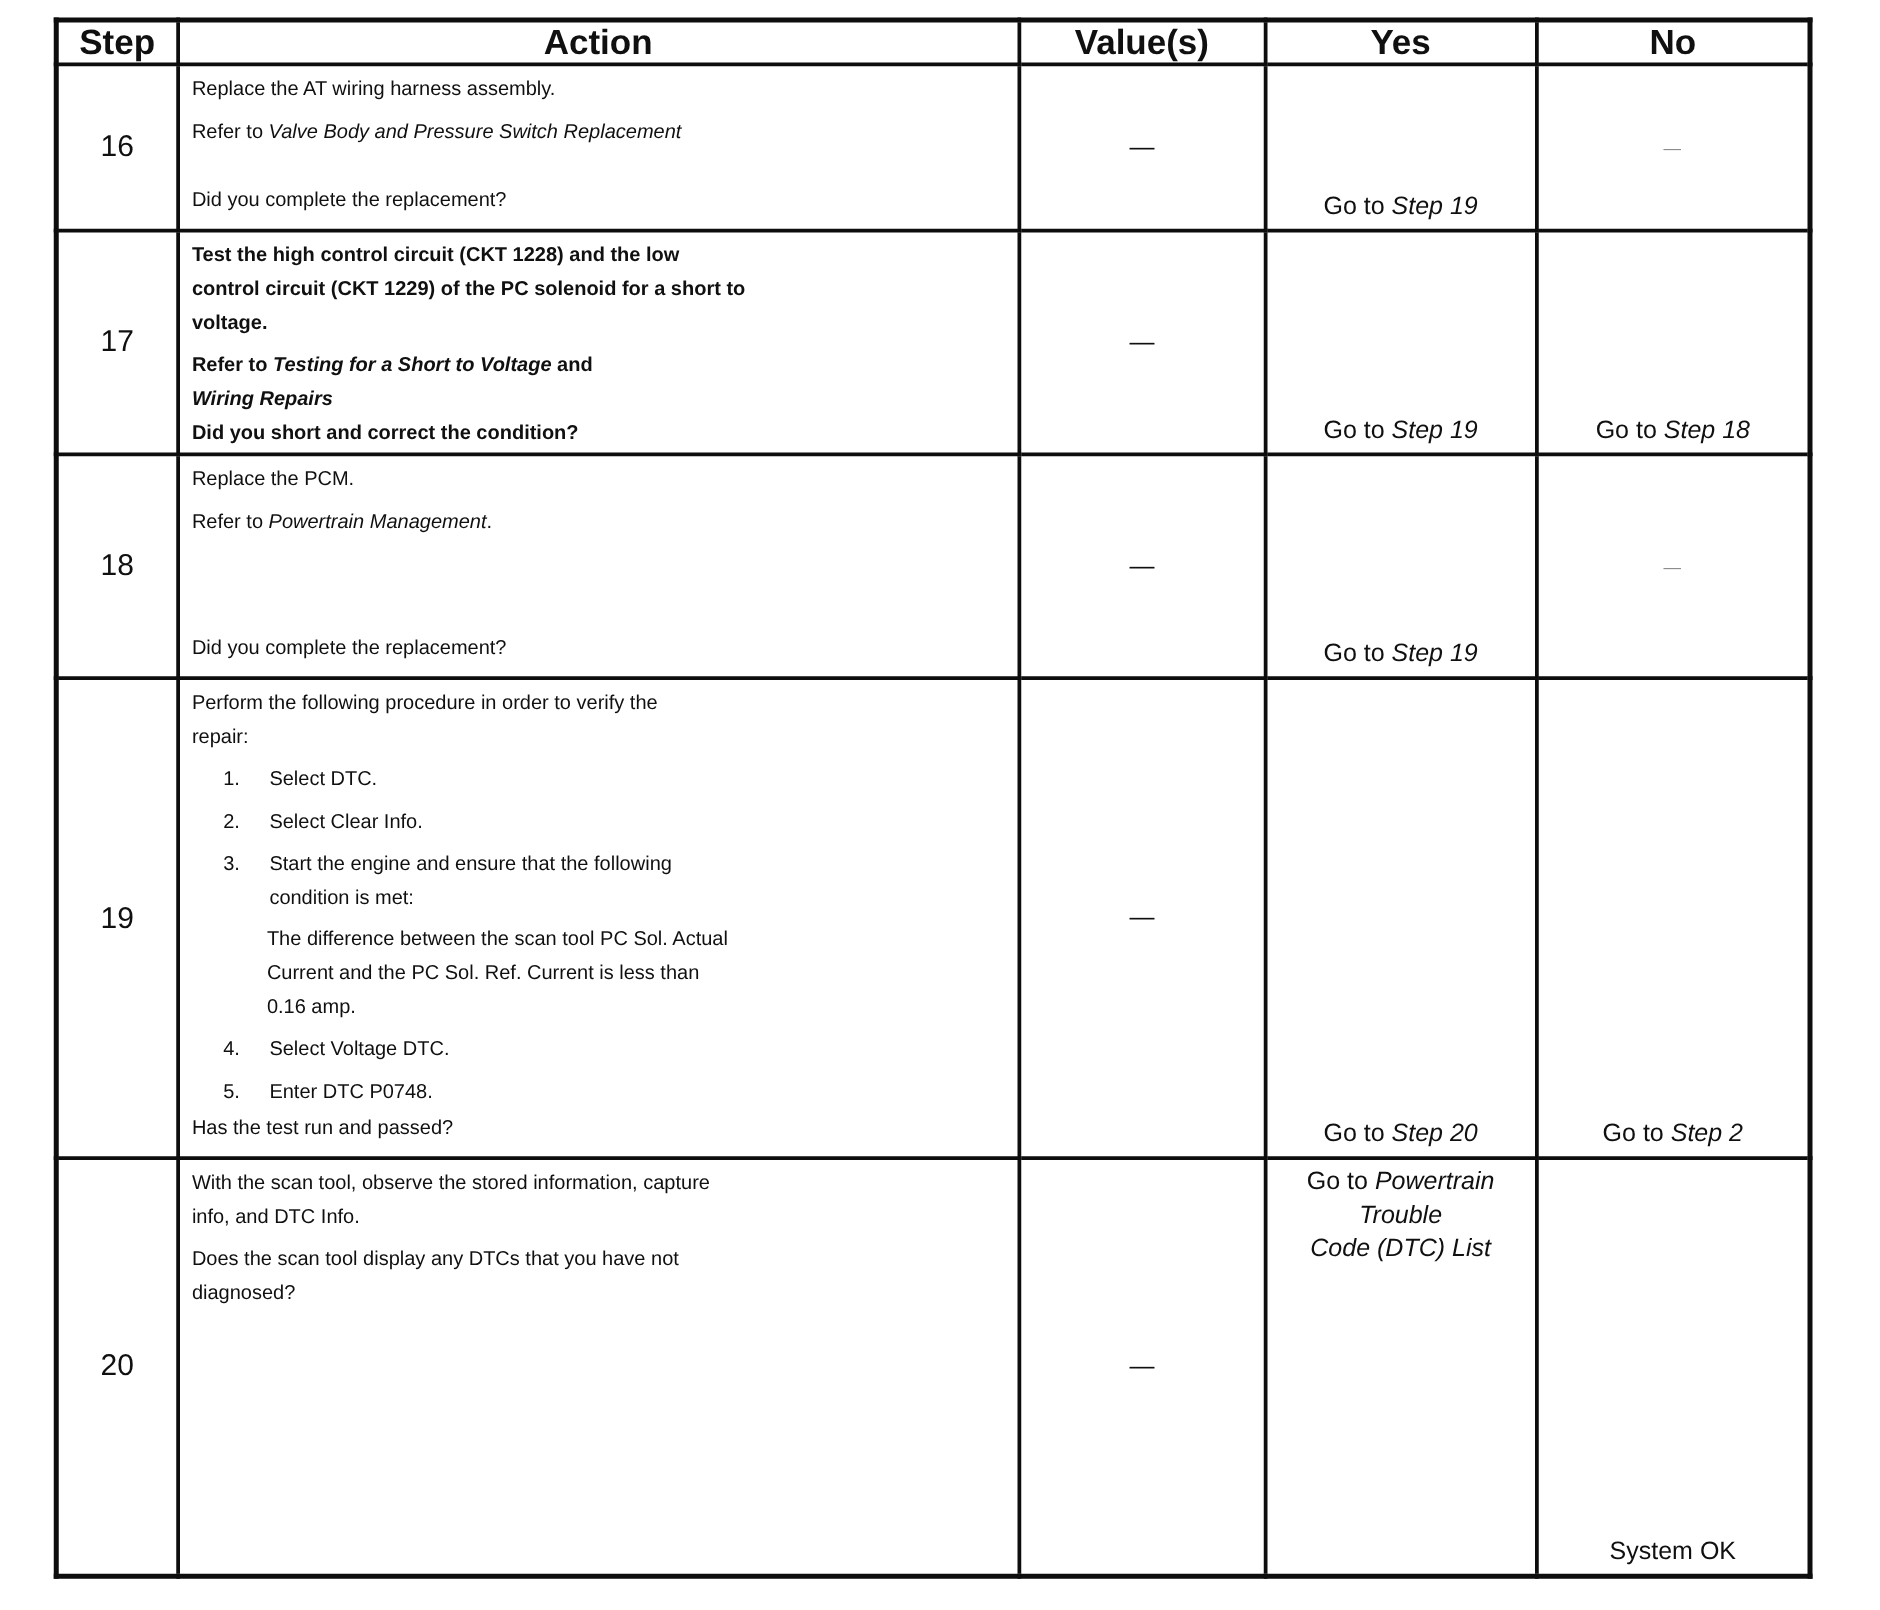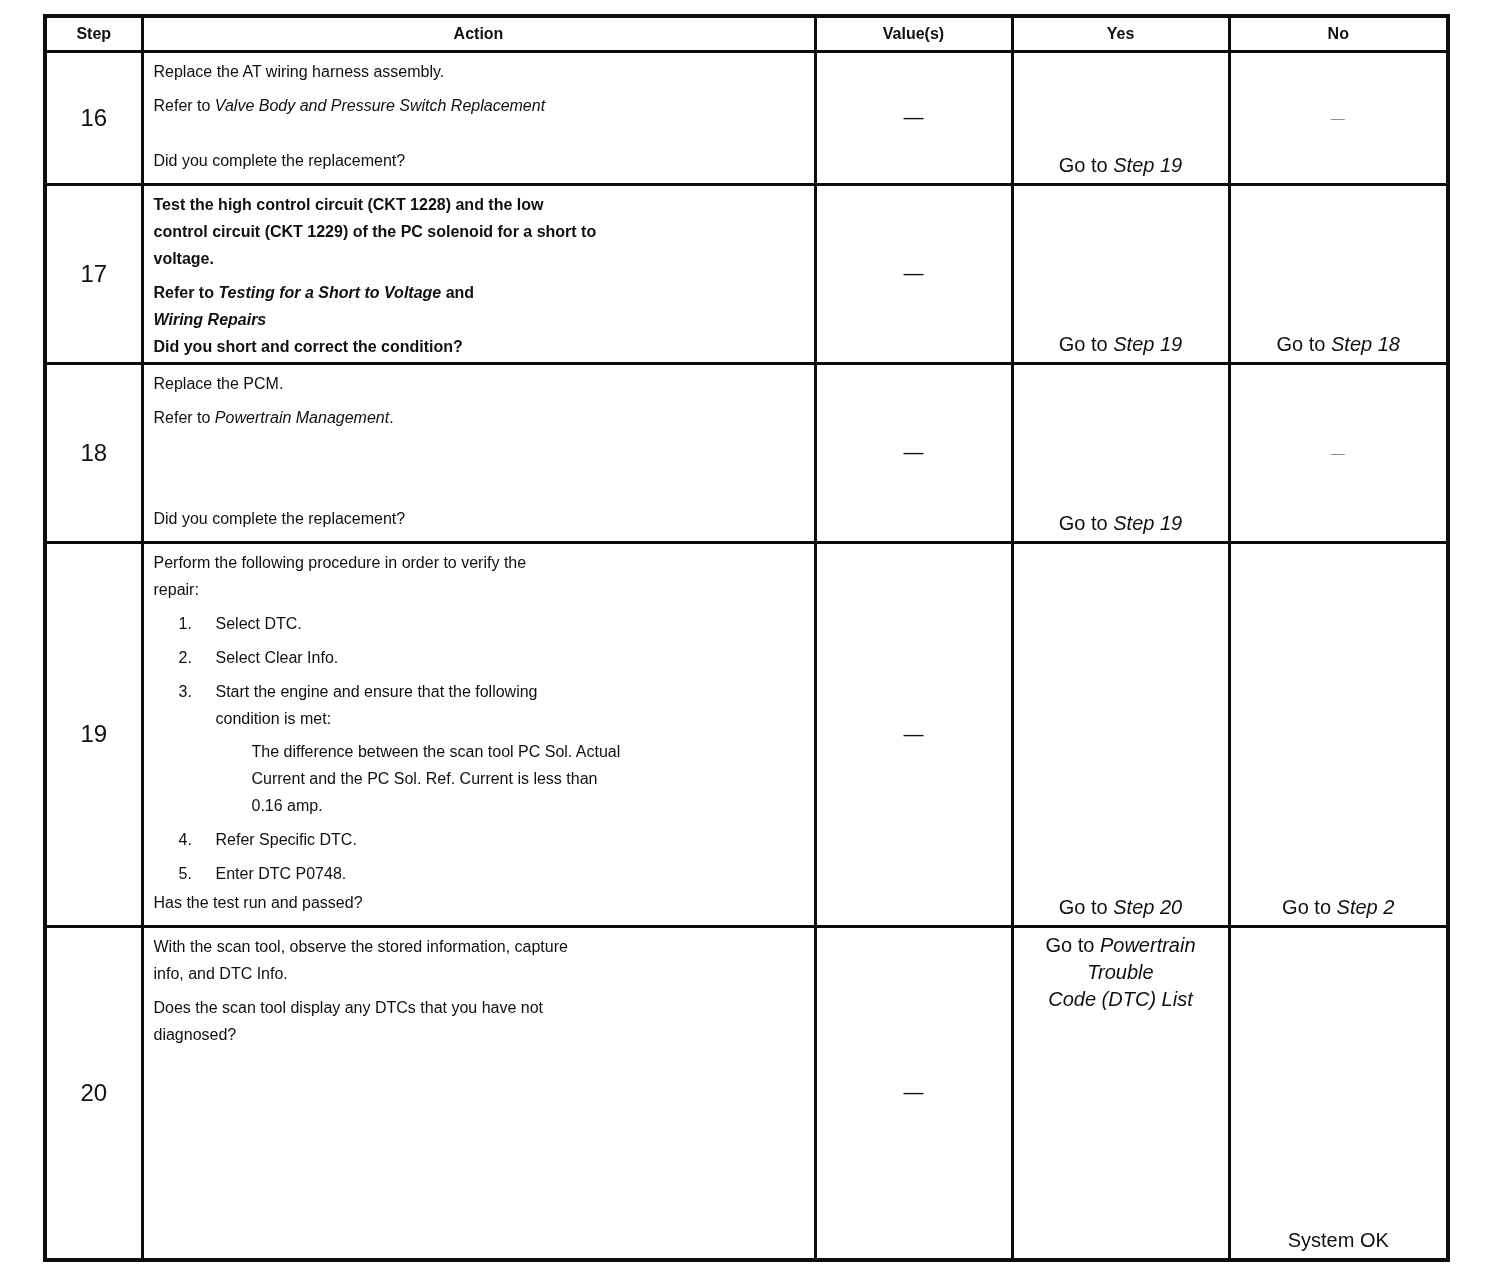--- a/index.html
+++ b/index.html
@@ -22,21 +22,21 @@
   col.c-step   { width: 97px; }
   col.c-action { width: 673px; }
   col.c-value  { width: 197px; }
   col.c-yes    { width: 217px; }
   col.c-no     { width: 219px; }
 
   th, td { border: 3px solid #0d0d0d; padding: 0; }
 
   th {
     height: 35px;
-    font-size: 16px;
+    font-size: 28px;
     font-weight: 700;
     text-align: center;
     vertical-align: middle;
   }
 
   tr.row-16 { height: 133px; }
   tr.row-17 { height: 179px; }
   tr.row-18 { height: 179px; }
   tr.row-19 { height: 384px; }
   tr.row-20 { height: 334px; }
@@ -62,21 +62,21 @@
   .h-r19 { height: 378px; }
   .h-r20 { height: 328px; }
 
   .para { margin: 0; white-space: pre-line; }
   .para + .para { margin-top: 7px; }
   .para.question { margin-top: auto; }
 
   .list-item { display: flex; margin: 7px 0 0 25px; }
   .num { flex: none; width: 37px; }
   .item-text { white-space: pre-line; }
-  .sub-para { margin: 6px 0 0 98px; white-space: pre-line; }
+  .sub-para { margin: 6px 0 0 60px; white-space: pre-line; }
 
   .val-td {
     text-align: center;
     vertical-align: middle;
     font-size: 20px;
   }
   .yes-td, .no-td {
     text-align: center;
     font-size: 20px;
     padding: 4px 6px 6px 6px;
@@ -174,21 +174,21 @@
             <div class="list-item">
               <span class="num">3.</span>
                 <span class="item-text">Start the engine and ensure that the following
 condition is met:</span>
             </div>
             <div class="sub-para">The difference between the scan tool PC Sol. Actual
 Current and the PC Sol. Ref. Current is less than
 0.16 amp.</div>
             <div class="list-item">
               <span class="num">4.</span>
-                <span class="item-text">Refer Specific DTC.</span>
+                <span class="item-text">Select Voltage DTC.</span>
             </div>
             <div class="list-item">
               <span class="num">5.</span>
                 <span class="item-text">Enter DTC P0748.</span>
             </div>
             <p class="para question">Has the test run and passed?</p>
           </div>
         </td>
         <td class="val-td"><span class="dash">—</span></td>
         <td class="yes-td bot"><span>Go to </span><span class="it">Step 20</span></td>

